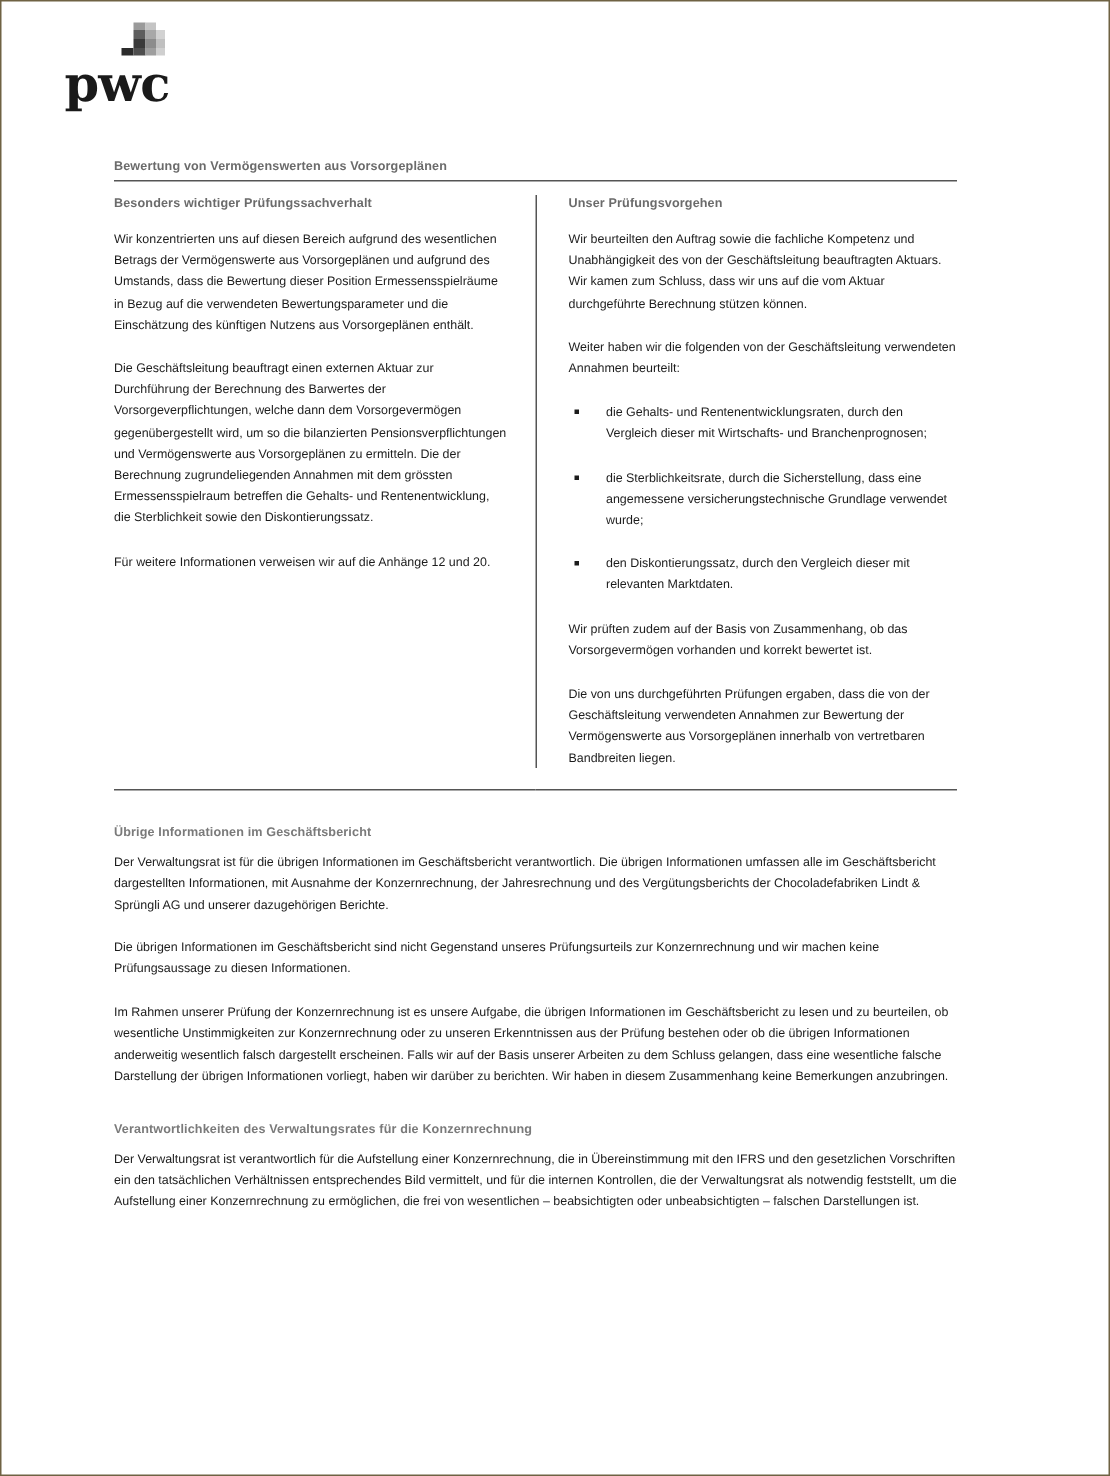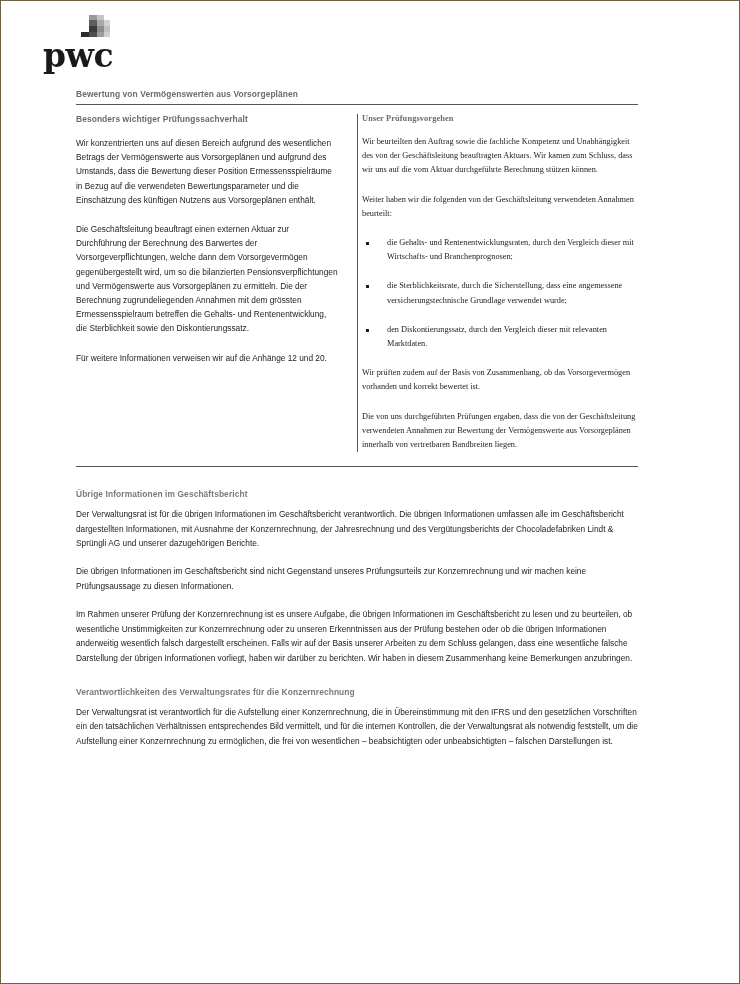--- a/index.html
+++ b/index.html
@@ -53,21 +53,21 @@
     font-size: 33px;
     letter-spacing: -0.5px;
     color: #1a1a1a;
     line-height: 1;
   }
 
   
   #content {
     position: absolute;
     left: 75px;
-    top: 88px;
+    top: 104px;
     width: 562px;
   }
 
   .kam-title {
     font-size: 8.4px;
     font-weight: bold;
     color: #6b6b6b;
     letter-spacing: 0.1px;
     padding-bottom: 5px;
   }
@@ -84,23 +84,22 @@
     margin-top: 9px;
   }
   .kam-col {
     box-sizing: border-box;
     width: 281px;
   }
   .kam-col.left {
     padding-right: 18px;
   }
   .kam-col.right {
-    padding-left: 4px;
+    padding-left: 21px;
     border-left: 1px solid #555555;
-    font-family: Liberation Serif, serif;
   }
   .col-head {
     font-size: 8.4px;
     font-weight: bold;
     color: #6b6b6b;
     letter-spacing: 0.1px;
     margin-bottom: 12px;
   }
   .kam-col p {
     margin: 0 0 15px 0;

